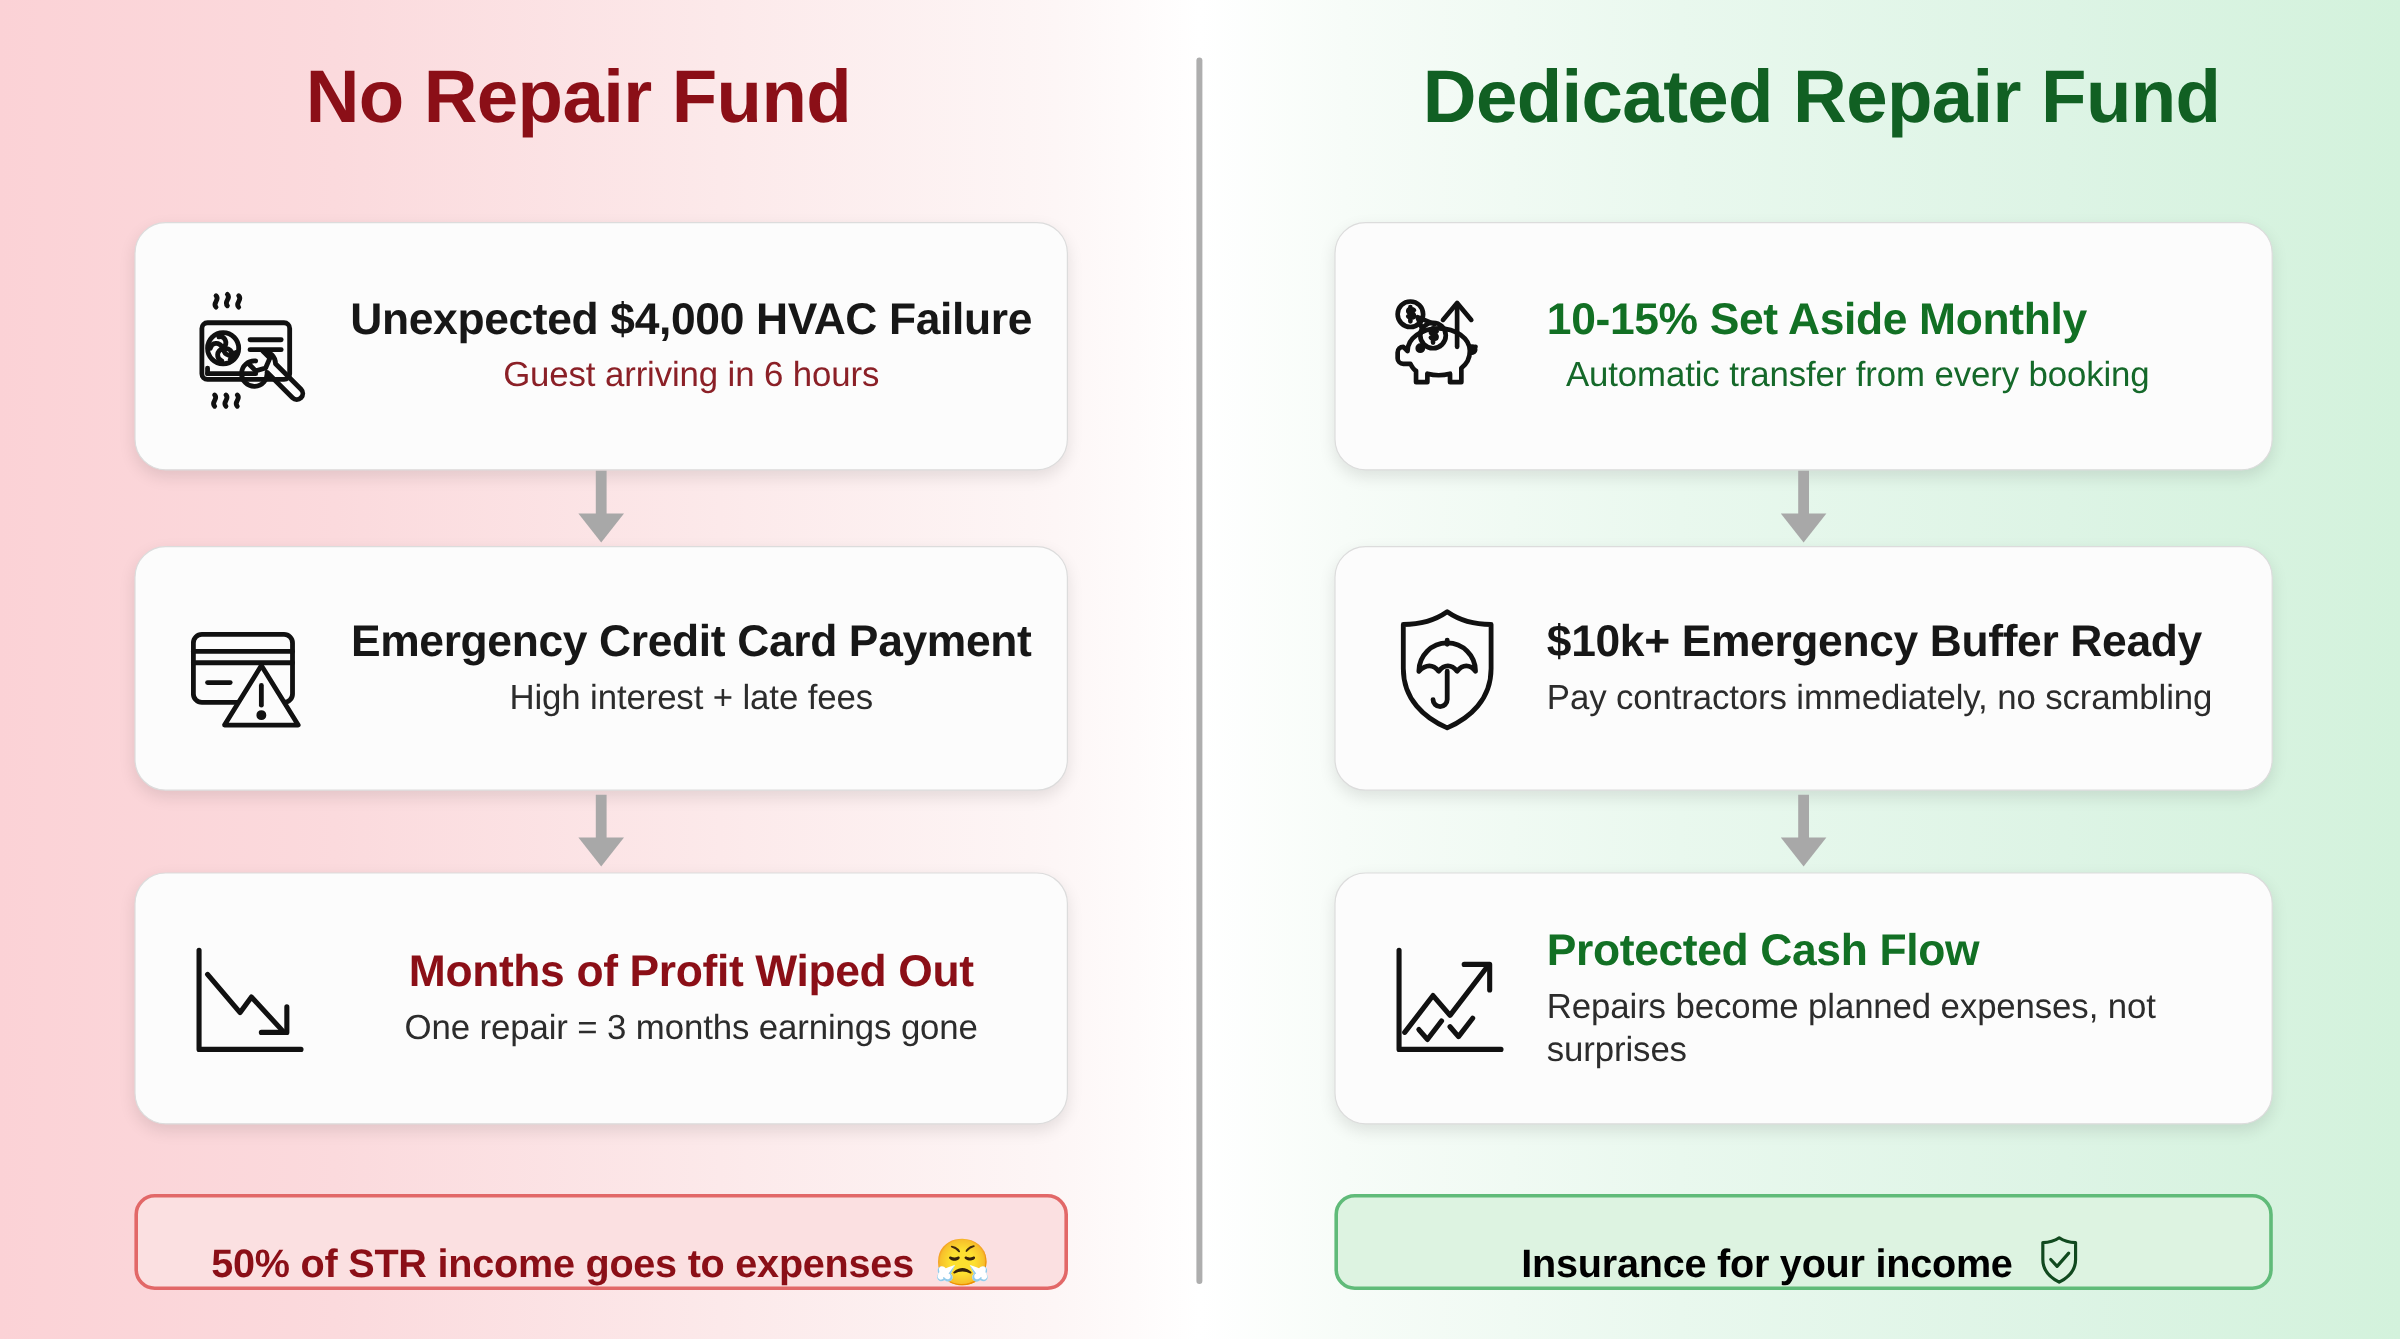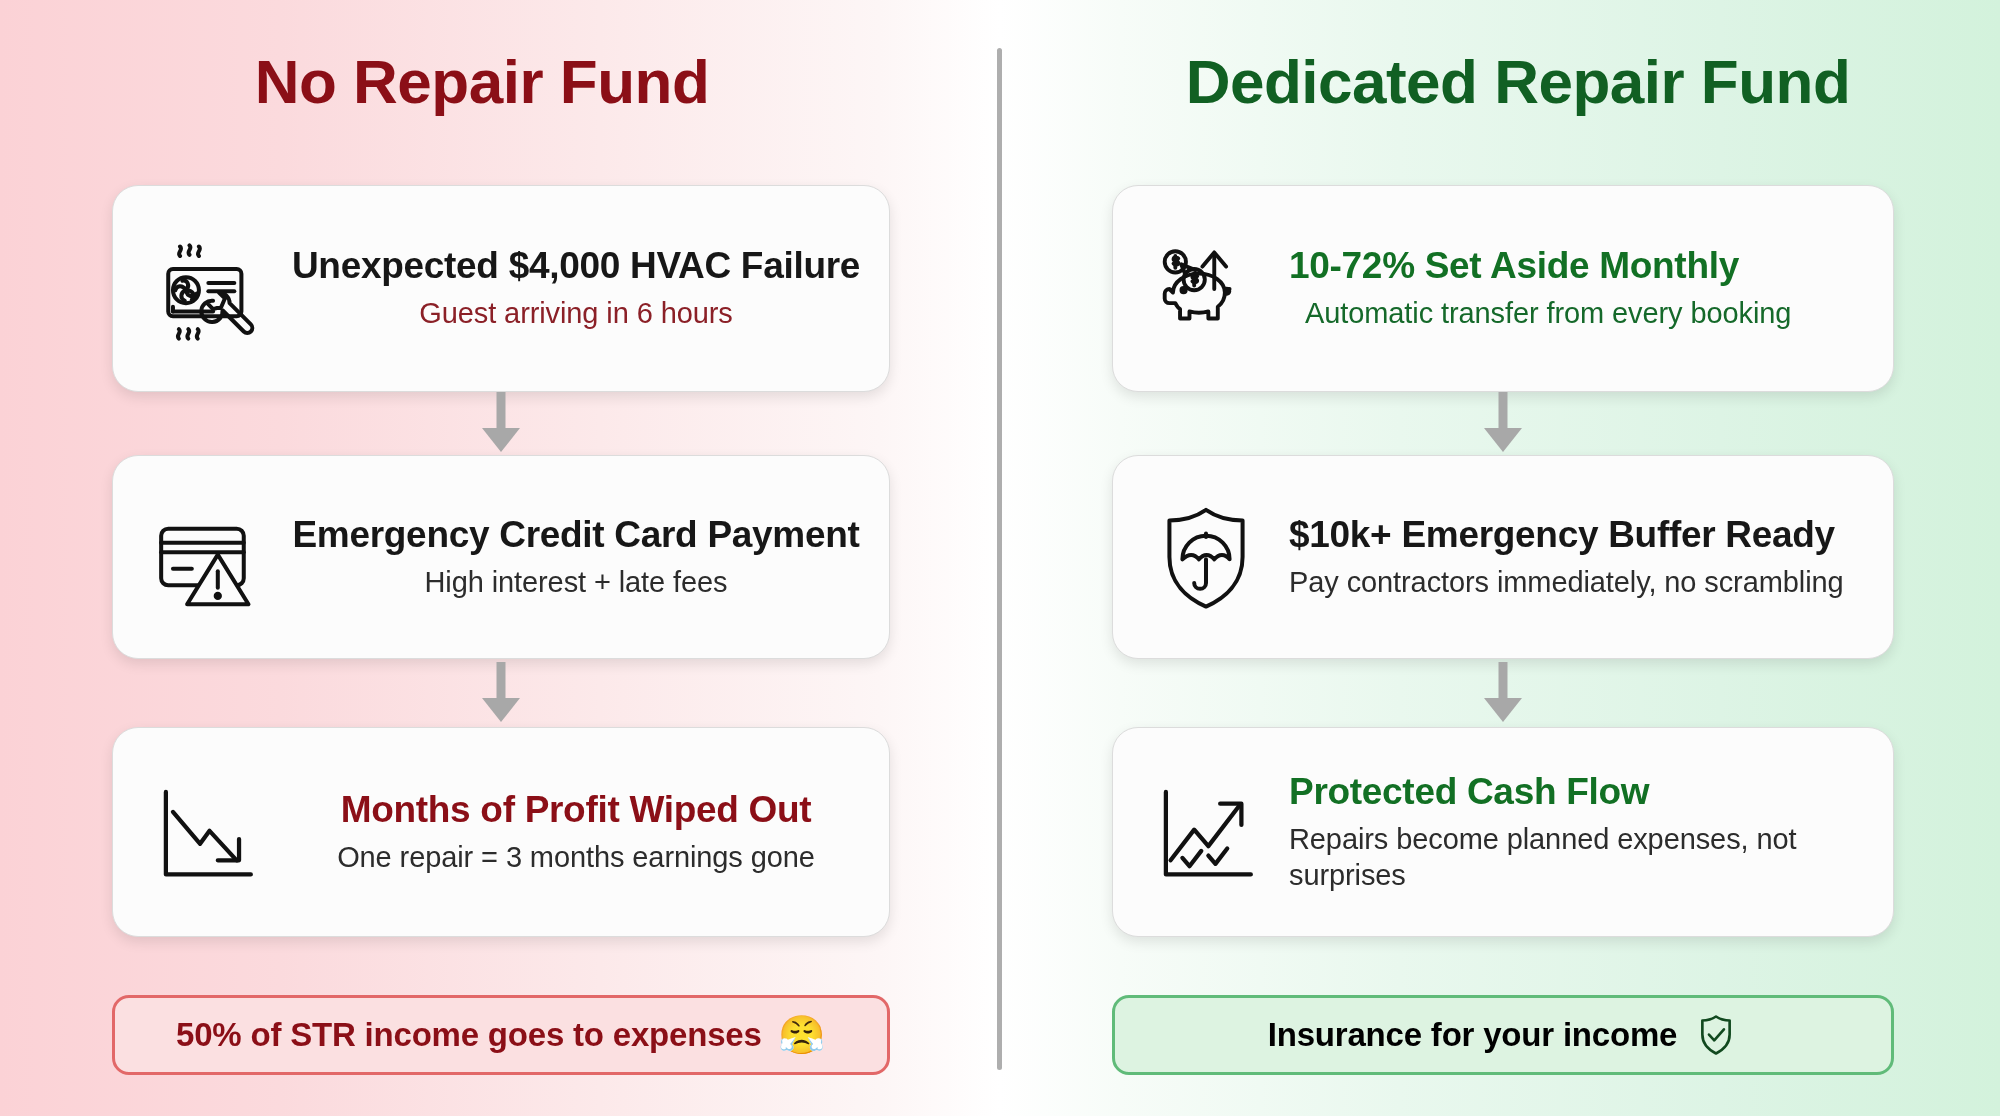--- a/index.html
+++ b/index.html
@@ -109,21 +109,21 @@
   #col-right .arrow { left: 480px; }
   .arrow.a1 { top: 392px; }
   .arrow.a2 { top: 662px; }
 
   
   .banner {
     position: absolute;
     top: 995px; height: 80px;
     border-radius: 17px;
     display: flex;
-    align-items: center;
+    align-items: flex-end;
     justify-content: center;
     gap: 17px;
   }
   #col-left .banner {
     left: 112px; width: 778px;
     background: #fbe0e1;
     border: 3px solid #e26868;
   }
   #col-right .banner {
     left: 112px; width: 782px;
@@ -254,21 +254,21 @@
           <path d="M22 53c0-9 10-16 22-16s22 7 22 16c0 5-2 9-6 12v10h-8v-6a30 30 0 0 1-16 0v6h-8V67c-2-1-3-3-4-5h-5a4 4 0 0 1-4-4v-4a4 4 0 0 1 4-4z"></path>
 
           <path d="M33 39l-4-10 12 5"></path>
 
           <circle cx="31" cy="51" r="1.8" fill="#111"></circle>
 
           <path d="M66 50c4-1 5 3 2 4s-2-4 2-4"></path>
         </svg>
       </div>
       <div class="card-text">
-        <div class="card-heading green">10-72% Set Aside Monthly</div>
+        <div class="card-heading green">10-15% Set Aside Monthly</div>
         <div class="card-sub green">Automatic transfer from every booking</div>
       </div>
     </div>
 
     <div class="arrow a1">
       <svg viewBox="0 0 46 66">
           <path d="M23 0v42" stroke="#a8a8a8" stroke-width="9"></path>
           <path d="M4 36 23 60 42 36z" fill="#a8a8a8"></path>
         </svg>
     </div>

